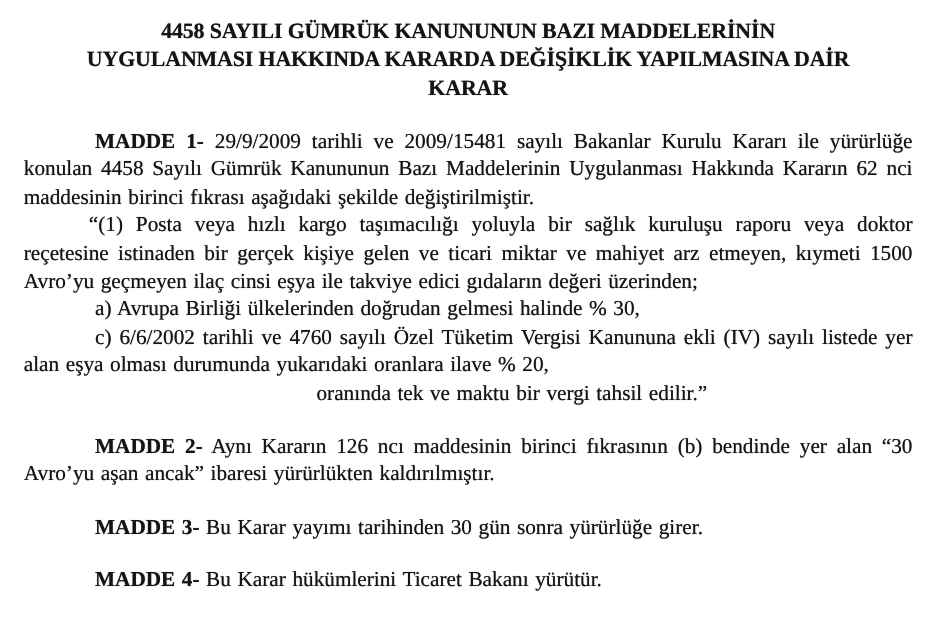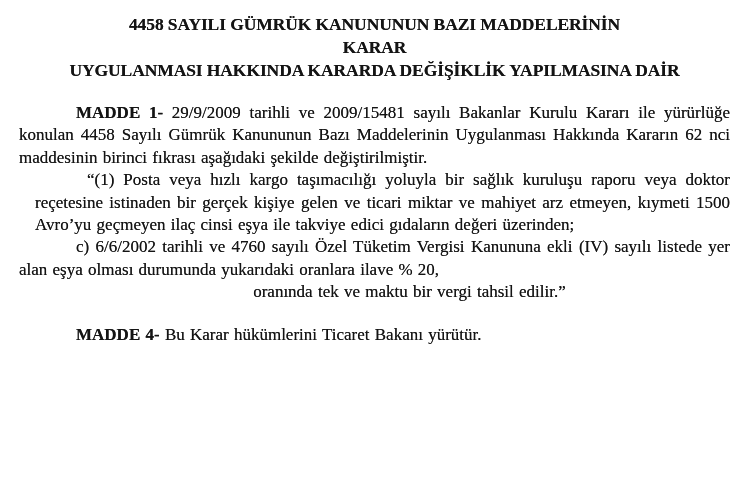--- a/index.html
+++ b/index.html
@@ -36,51 +36,53 @@
     white-space: nowrap;
   }
   .para {
     margin: 0;
     text-align: justify;
     text-indent: 57px;
     word-spacing: 1px;
   }
   .para.quote-indent {
     text-indent: 52px;
-    margin-left: 16px;
   }
   .para.closing {
     text-align: center;
     text-indent: 70px;
   }
   .para.gap {
     margin-top: 20px;
   }
   .lead {
     font-weight: 700;
   }
 </style>
 </head>
 <body>
 
 <div class="page">
 
   <header class="doc-title">
     <div class="doc-title-line">4458 SAYILI GÜMRÜK KANUNUNUN BAZI MADDELERİNİN</div>
+    <div class="doc-title-line">UYGULANMASI HAKKINDA KARARDA DEĞİŞİKLİK YAPILMASINA DAİR</div>
     <div class="doc-title-line">KARAR</div>
-    <div class="doc-title-line">UYGULANMASI HAKKINDA KARARDA DEĞİŞİKLİK YAPILMASINA DAİR</div>
   </header>
 
   <p class="para"><span class="lead">MADDE 1-</span><span> 29/9/2009 tarihli ve 2009/15481 sayılı Bakanlar Kurulu Kararı ile yürürlüğe konulan 4458 Sayılı Gümrük Kanununun Bazı Maddelerinin Uygulanması Hakkında Kararın 62 nci maddesinin birinci fıkrası aşağıdaki şekilde değiştirilmiştir.</span></p>
 
   <p class="para quote-indent"><span>“(1) Posta veya hızlı kargo taşımacılığı yoluyla bir sağlık kuruluşu raporu veya doktor reçetesine istinaden bir gerçek kişiye gelen ve ticari miktar ve mahiyet arz etmeyen, kıymeti 1500 Avro’yu geçmeyen ilaç cinsi eşya ile takviye edici gıdaların değeri üzerinden;</span></p>
 
+  <p class="para"><span>a) Avrupa Birliği ülkelerinden doğrudan gelmesi halinde % 30,</span></p>
 
 
   <p class="para"><span>c) 6/6/2002 tarihli ve 4760 sayılı Özel Tüketim Vergisi Kanununa ekli (IV) sayılı listede yer alan eşya olması durumunda yukarıdaki oranlara ilave % 20,</span></p>
 
   <p class="para closing"><span>oranında tek ve maktu bir vergi tahsil edilir.”</span></p>
 
+  <p class="para gap"><span class="lead">MADDE 2-</span><span> Aynı Kararın 126 ncı maddesinin birinci fıkrasının (b) bendinde yer alan “30 Avro’yu aşan ancak” ibaresi yürürlükten kaldırılmıştır.</span></p>
 
+  <p class="para gap"><span class="lead">MADDE 3-</span><span> Bu Karar yayımı tarihinden 30 gün sonra yürürlüğe girer.</span></p>
 
   <p class="para gap"><span class="lead">MADDE 4-</span><span> Bu Karar hükümlerini Ticaret Bakanı yürütür.</span></p>
 
 </div>
 
 </body></html>

